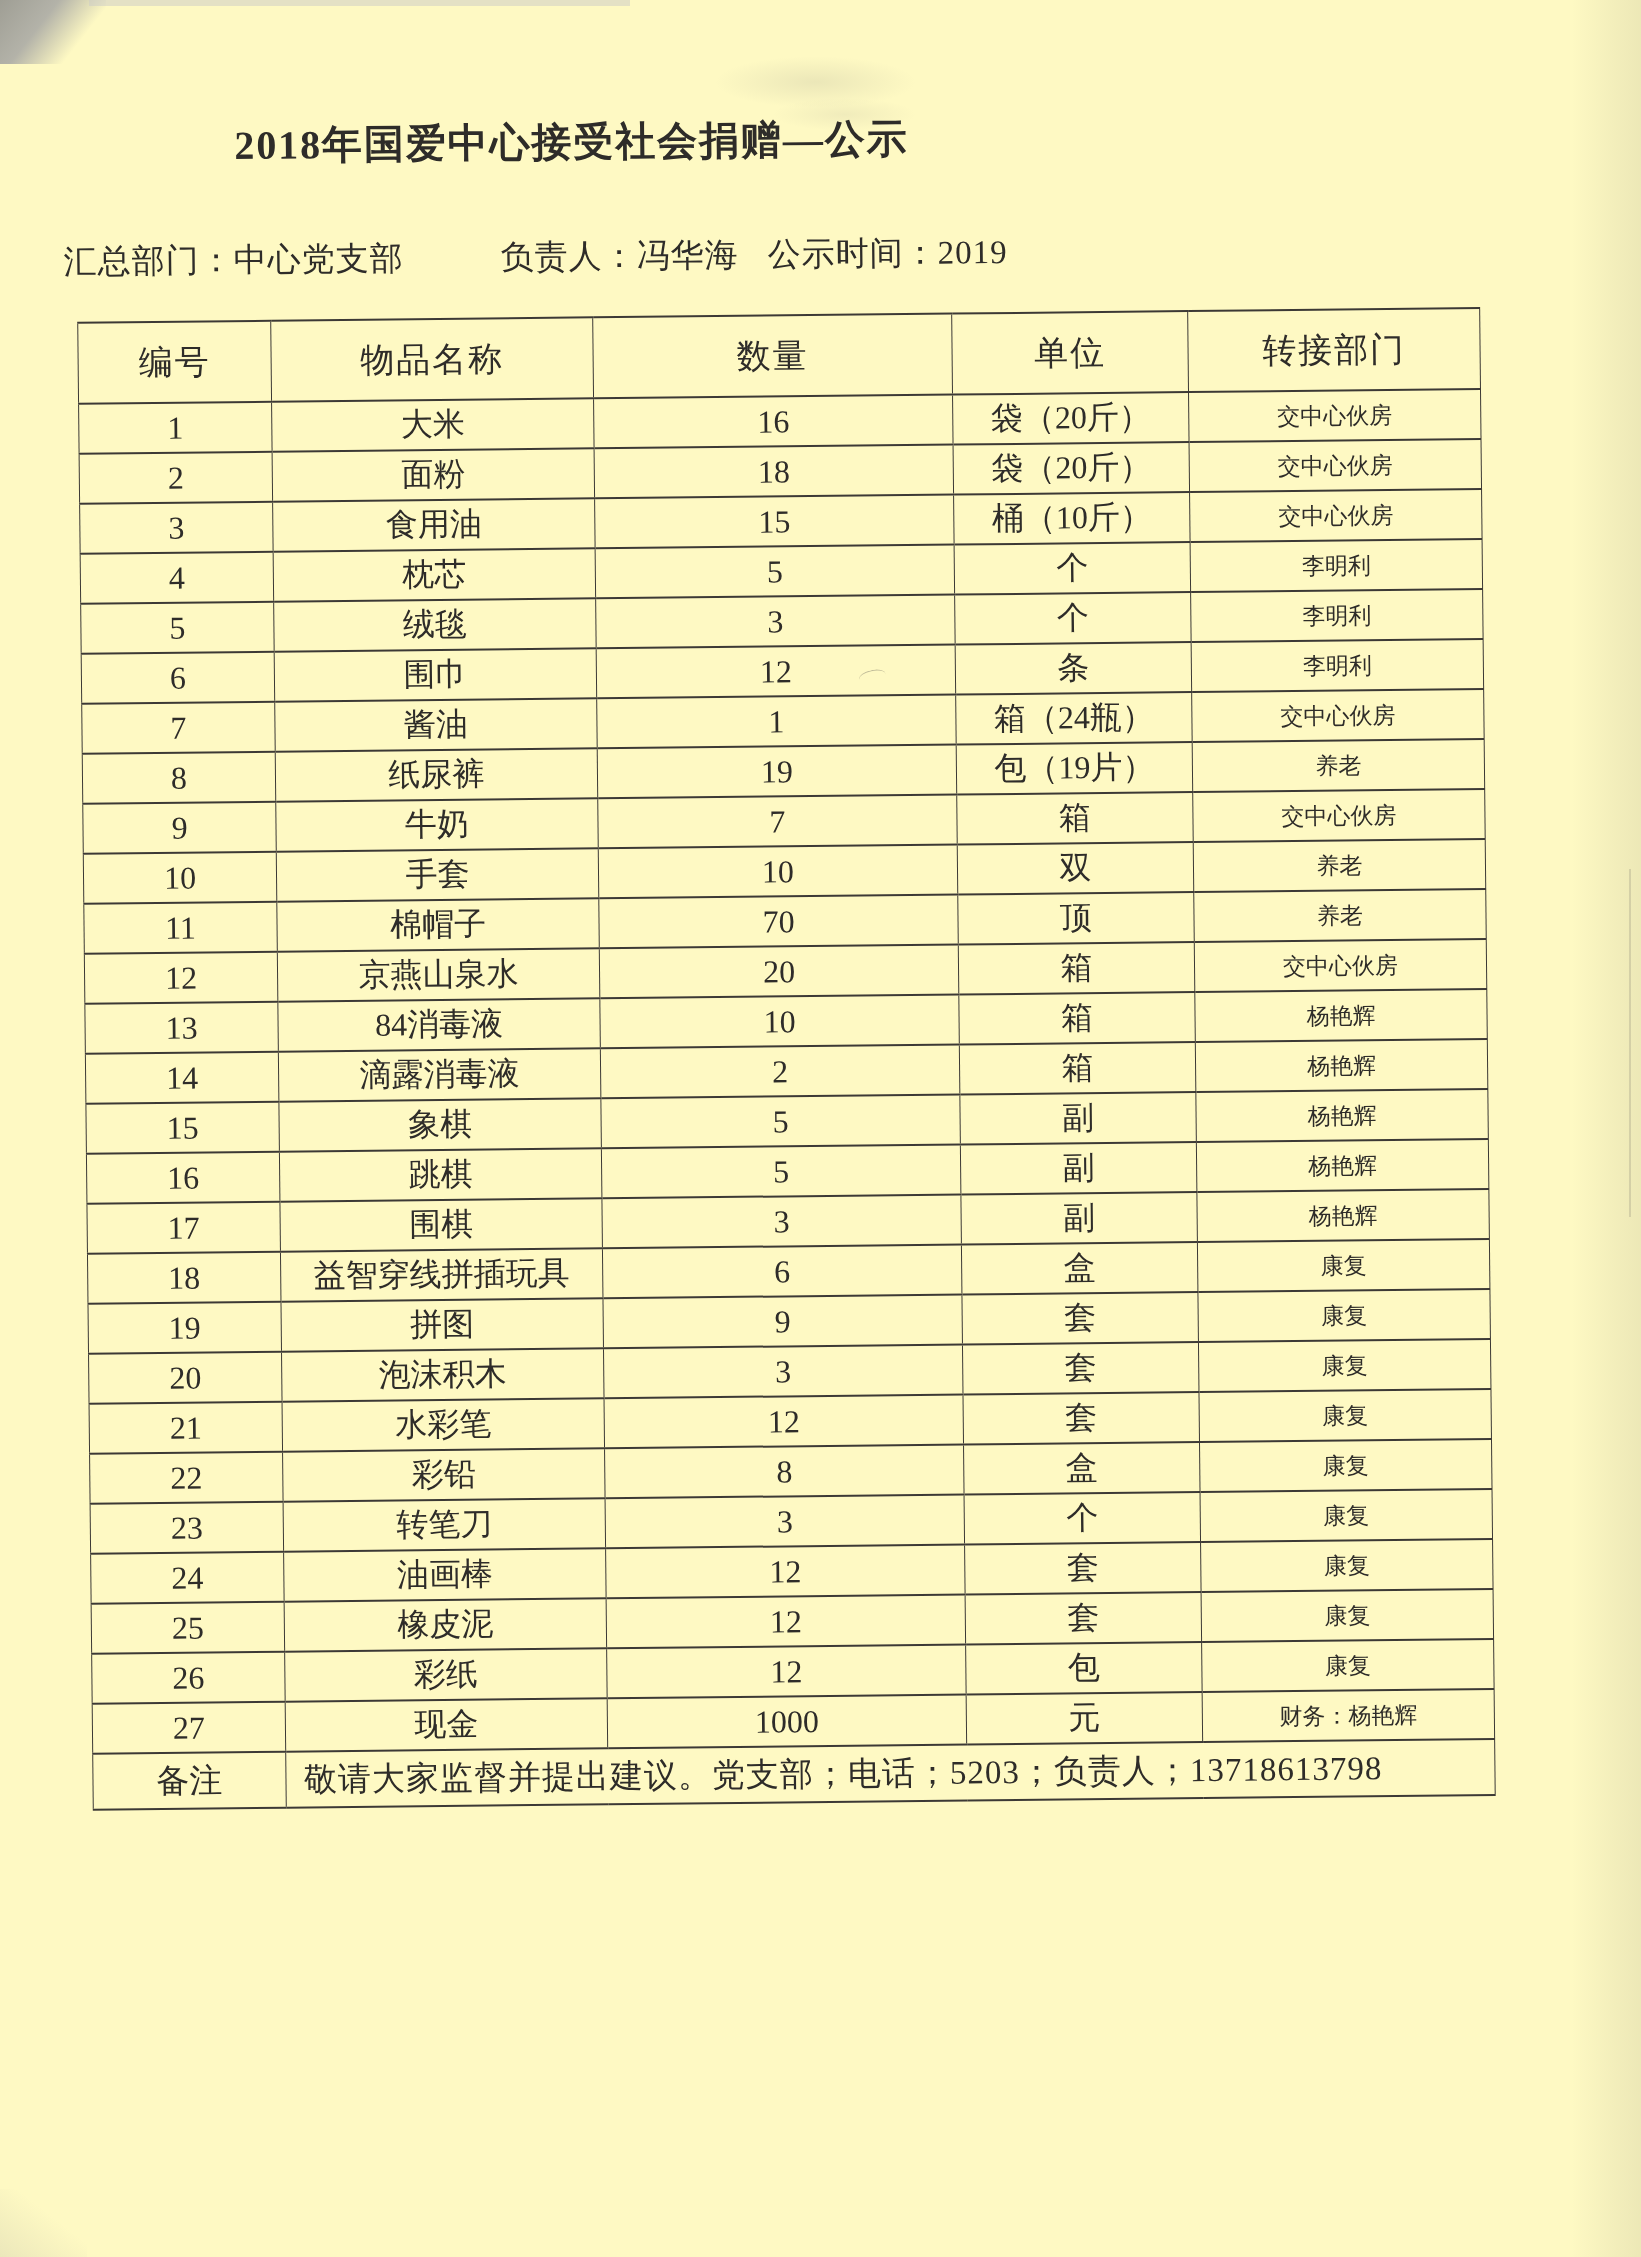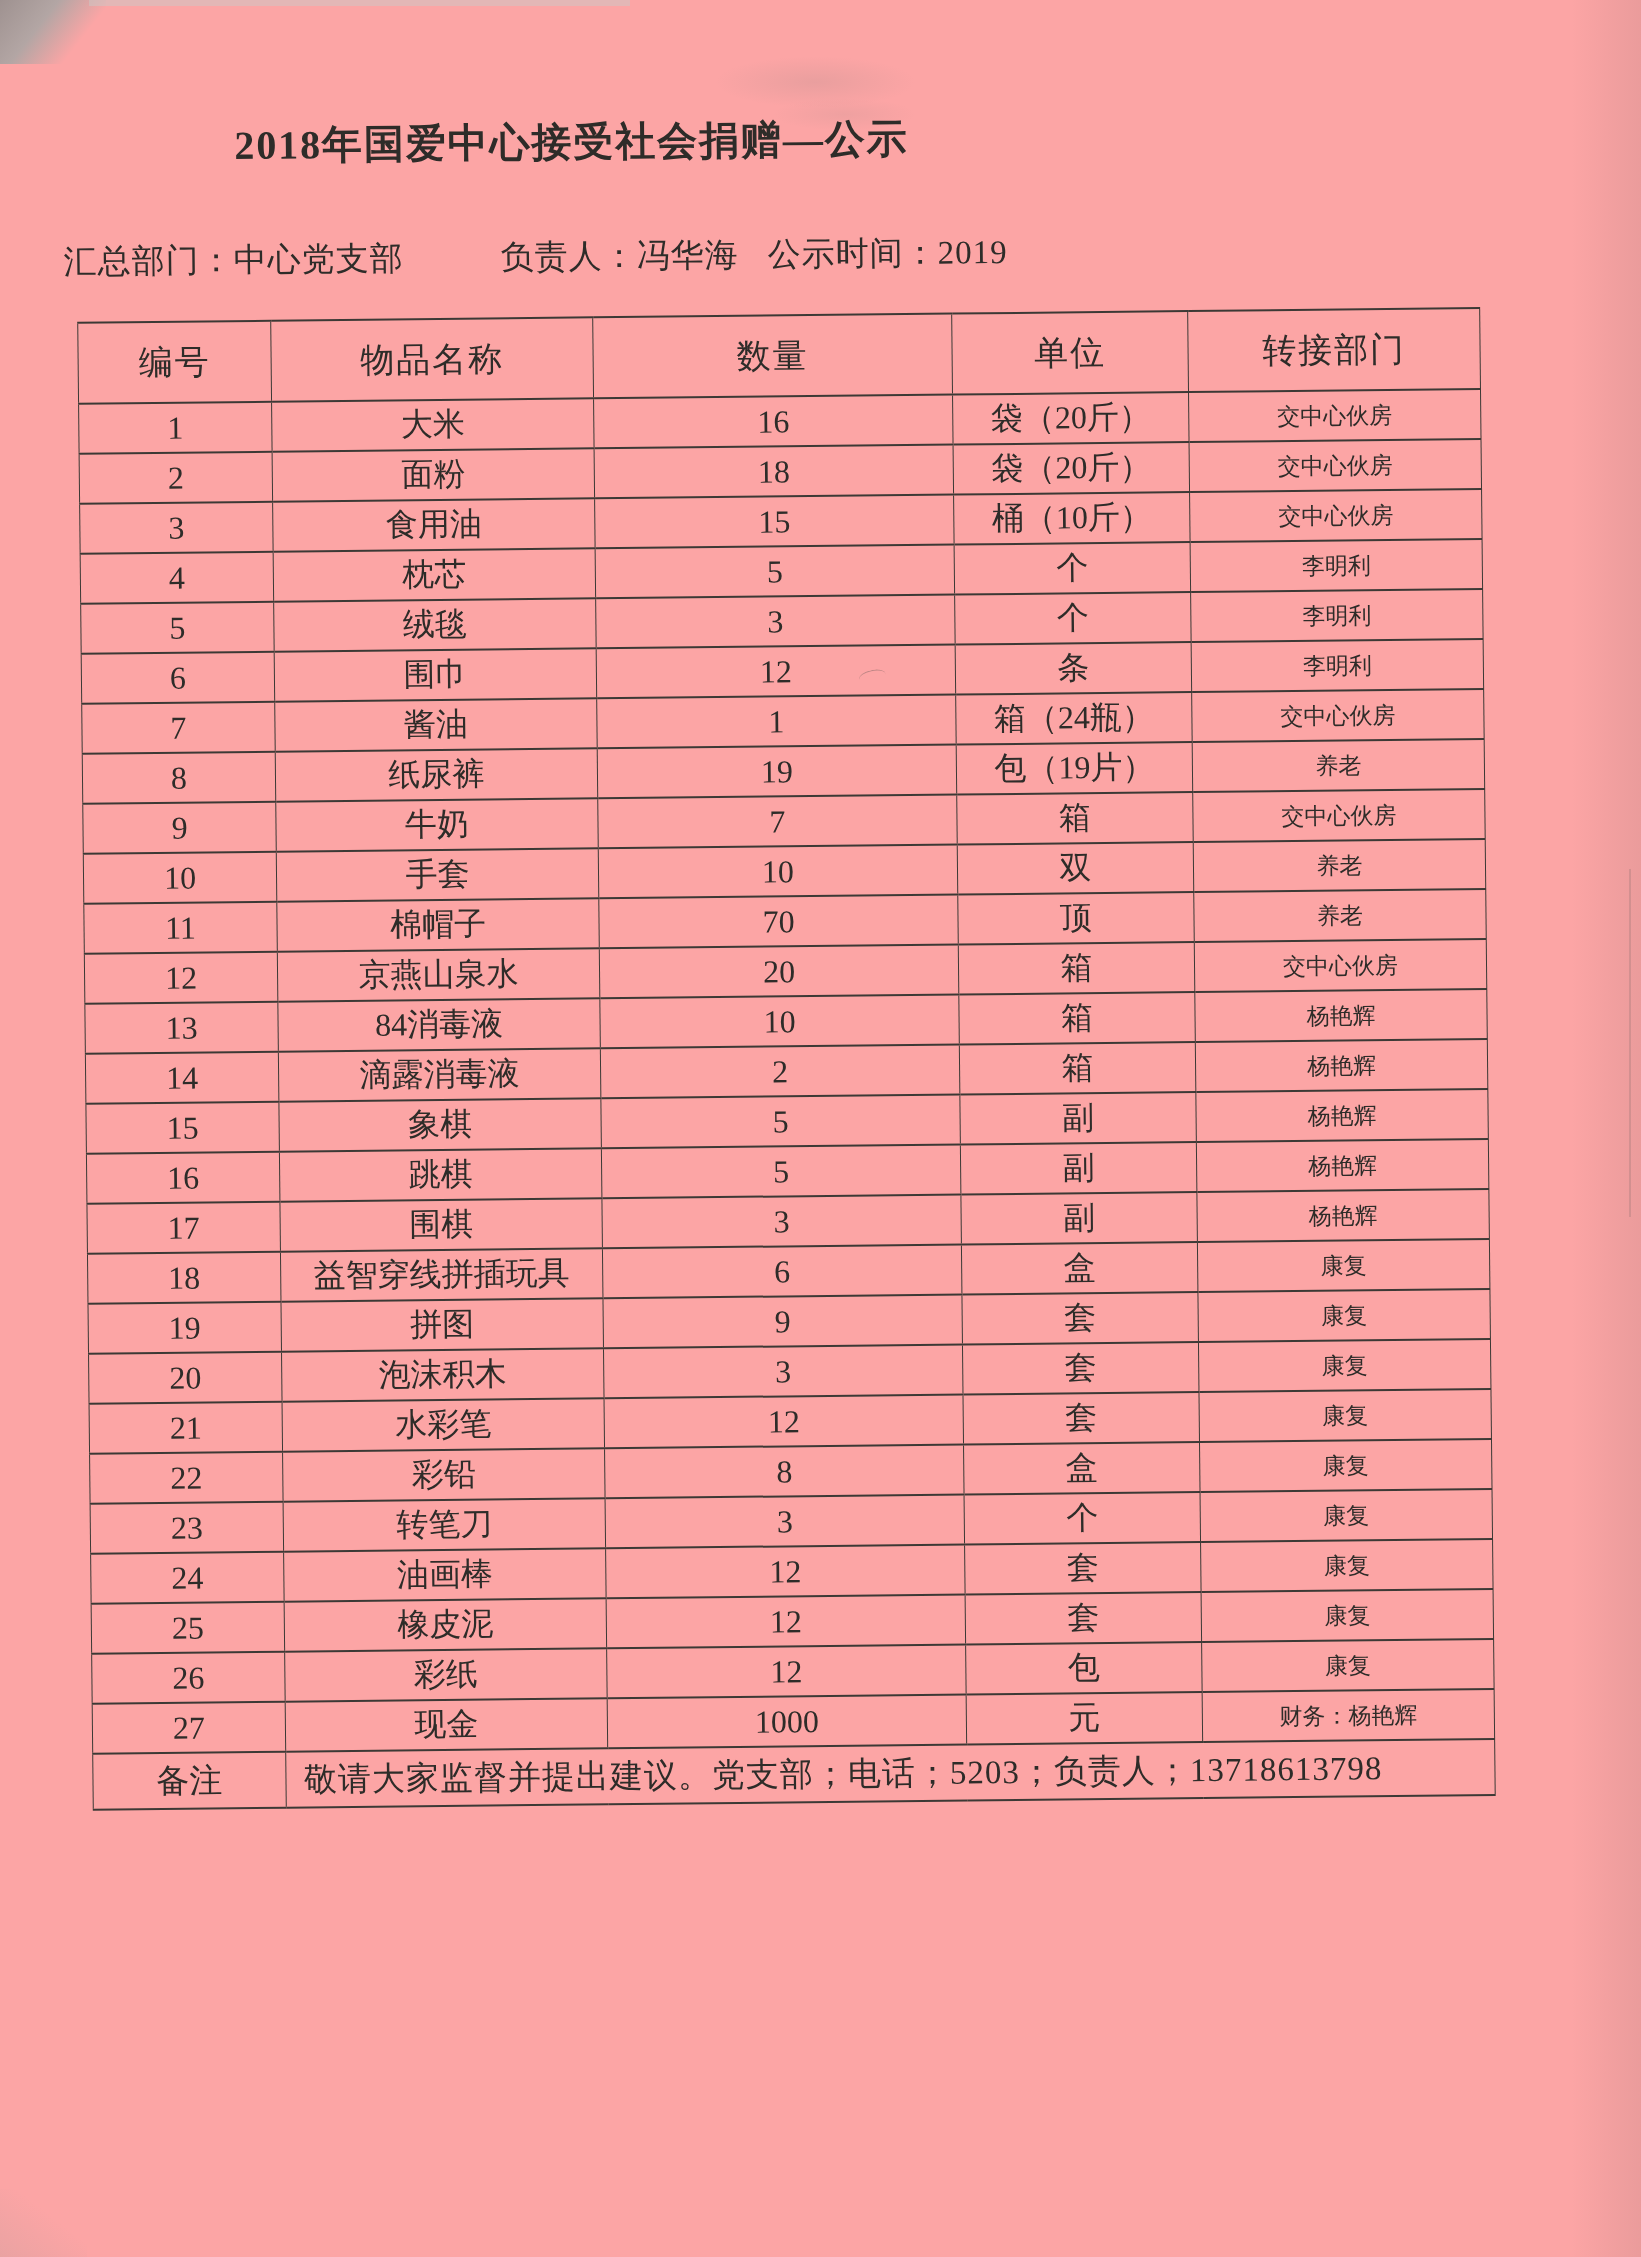--- a/index.html
+++ b/index.html
@@ -1,19 +1,19 @@
 <!DOCTYPE html>
 <html><head>
 <meta charset="utf-8">
 <style>
   html,body{margin:0;padding:0;background:#e9e9e7;}
   .scan-page{
     position:relative;
     width:1641px;height:2257px;
-    background:#fca5a5;
+    background:#fef9c3;
     overflow:hidden;
     font-family:"Liberation Serif","DejaVu Serif",serif;
     color:#2e2c29;
   }
   
   .corner-smudge{
     position:absolute;left:0;top:0;width:106px;height:64px;
     background:linear-gradient(128deg,#8e8e8c 0%,#a6a6a4 38%,rgba(200,200,198,0) 72%);
     opacity:.85;
   }

